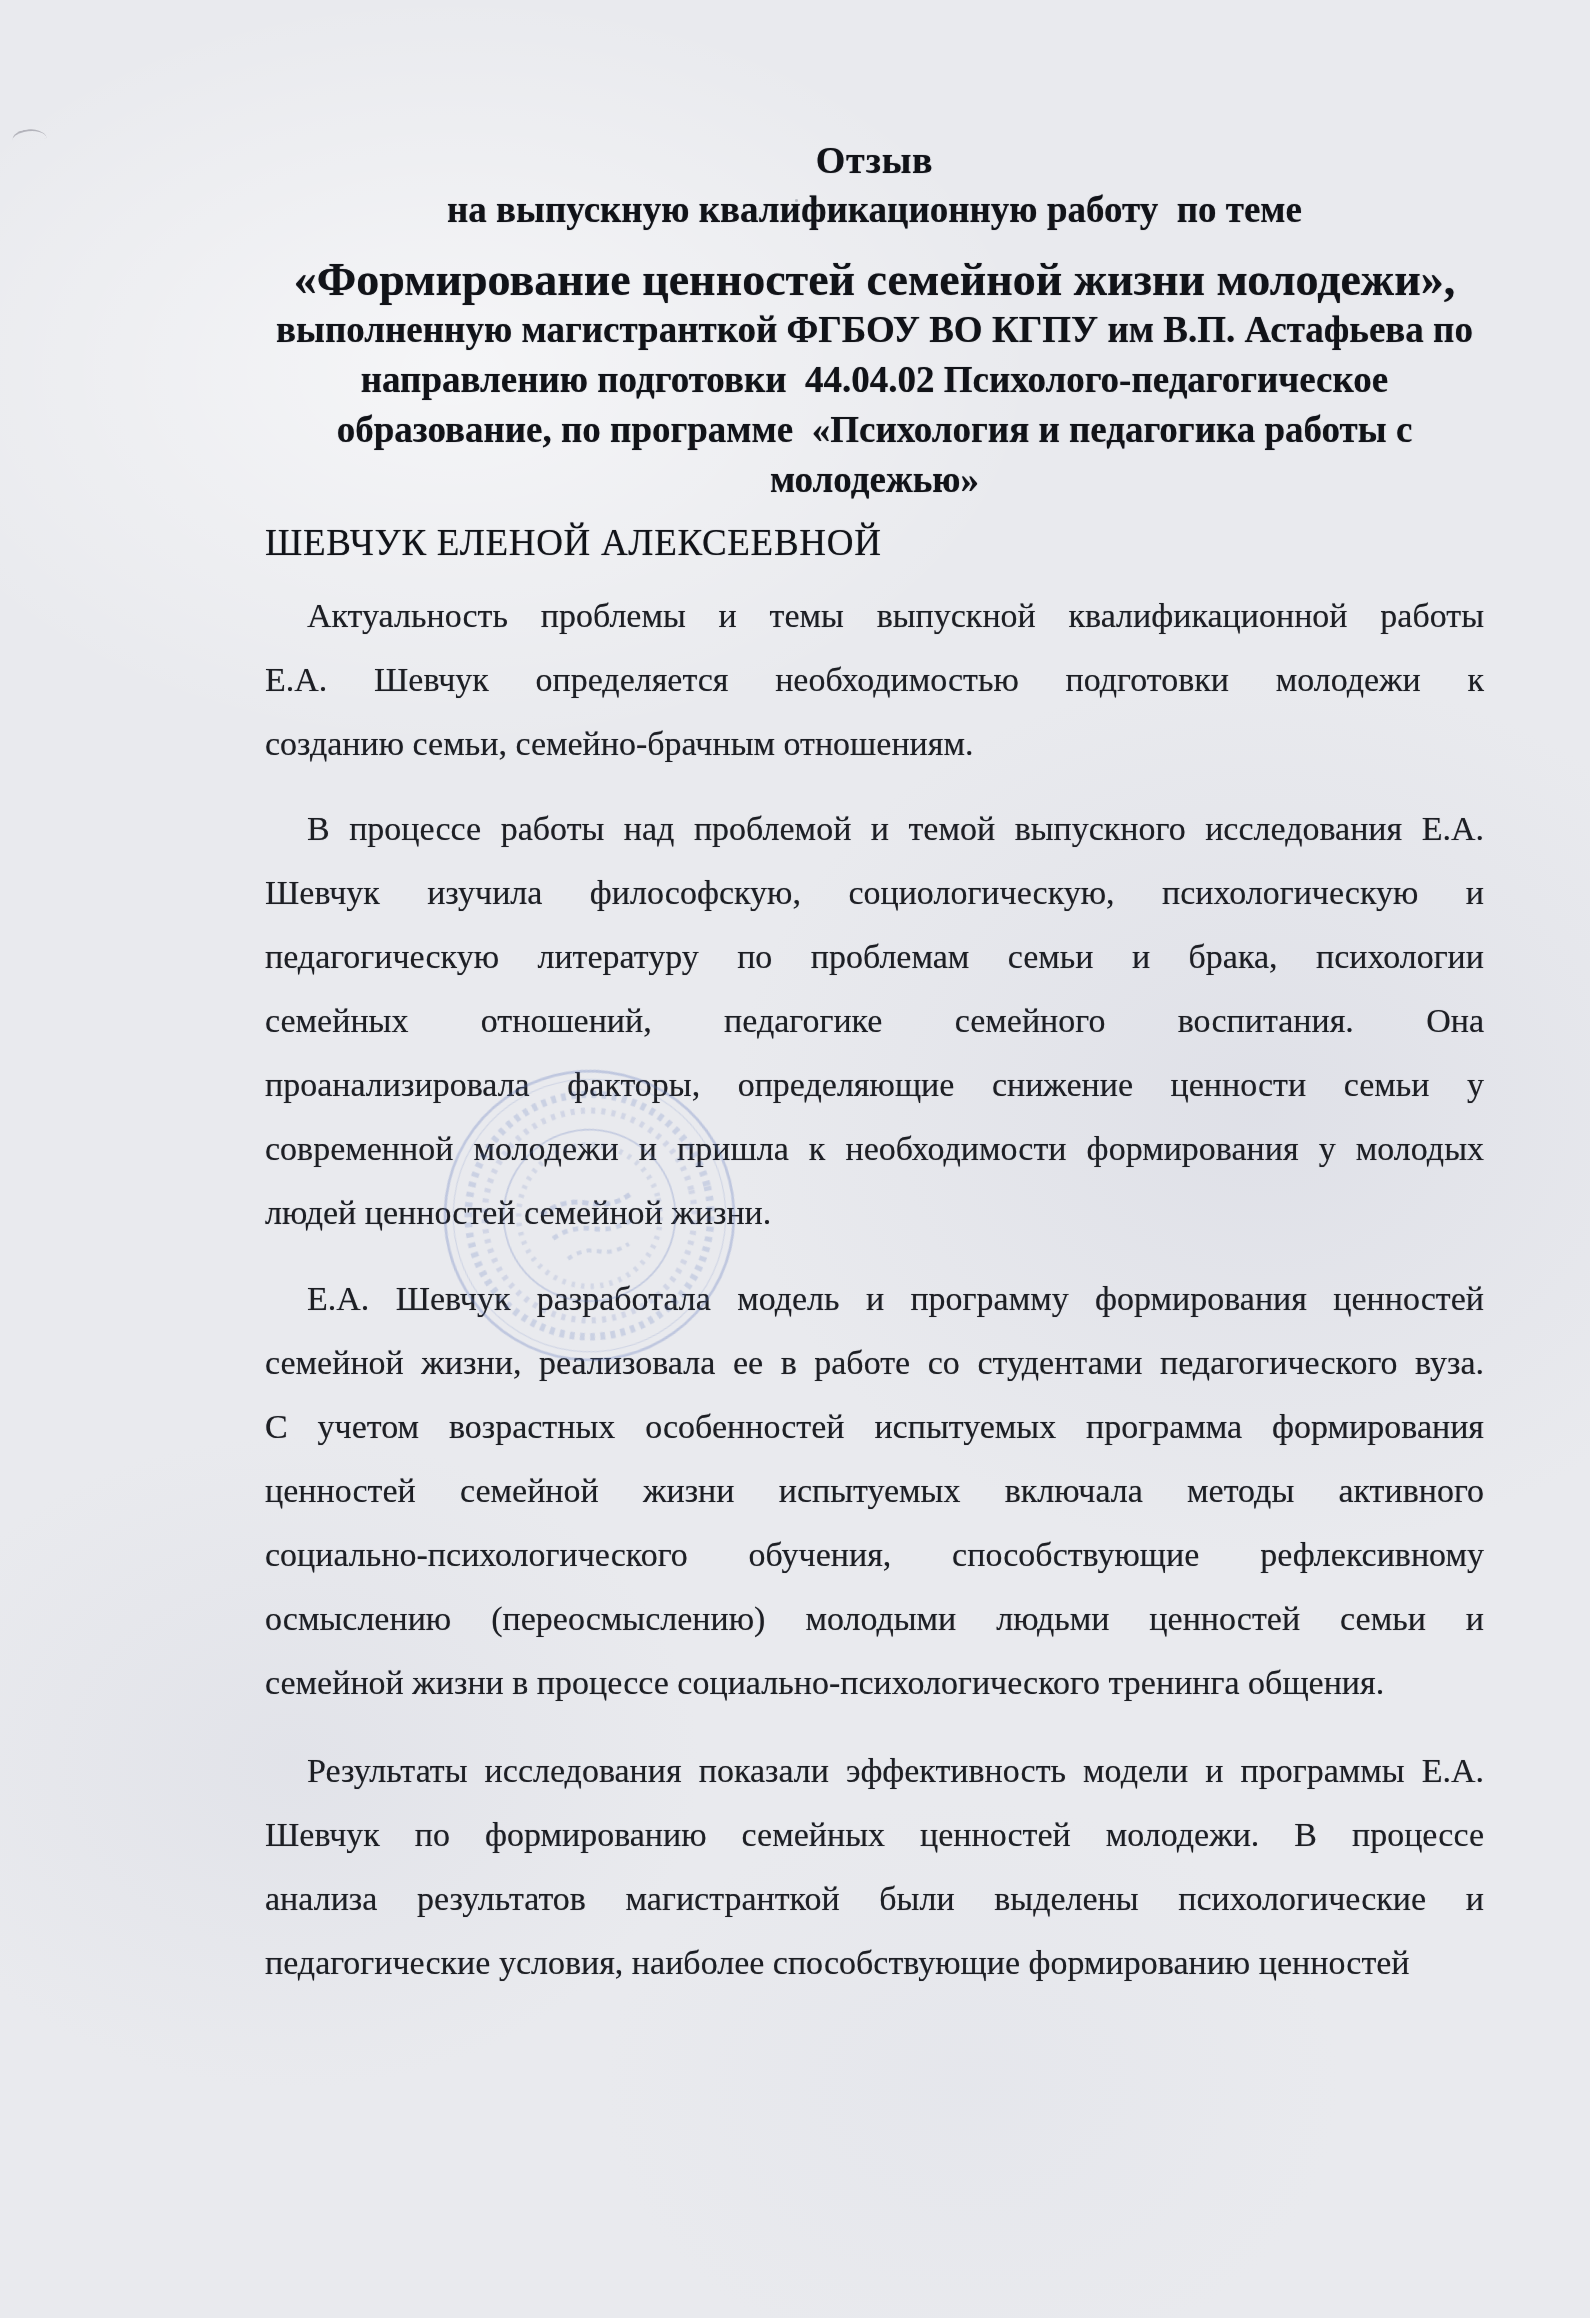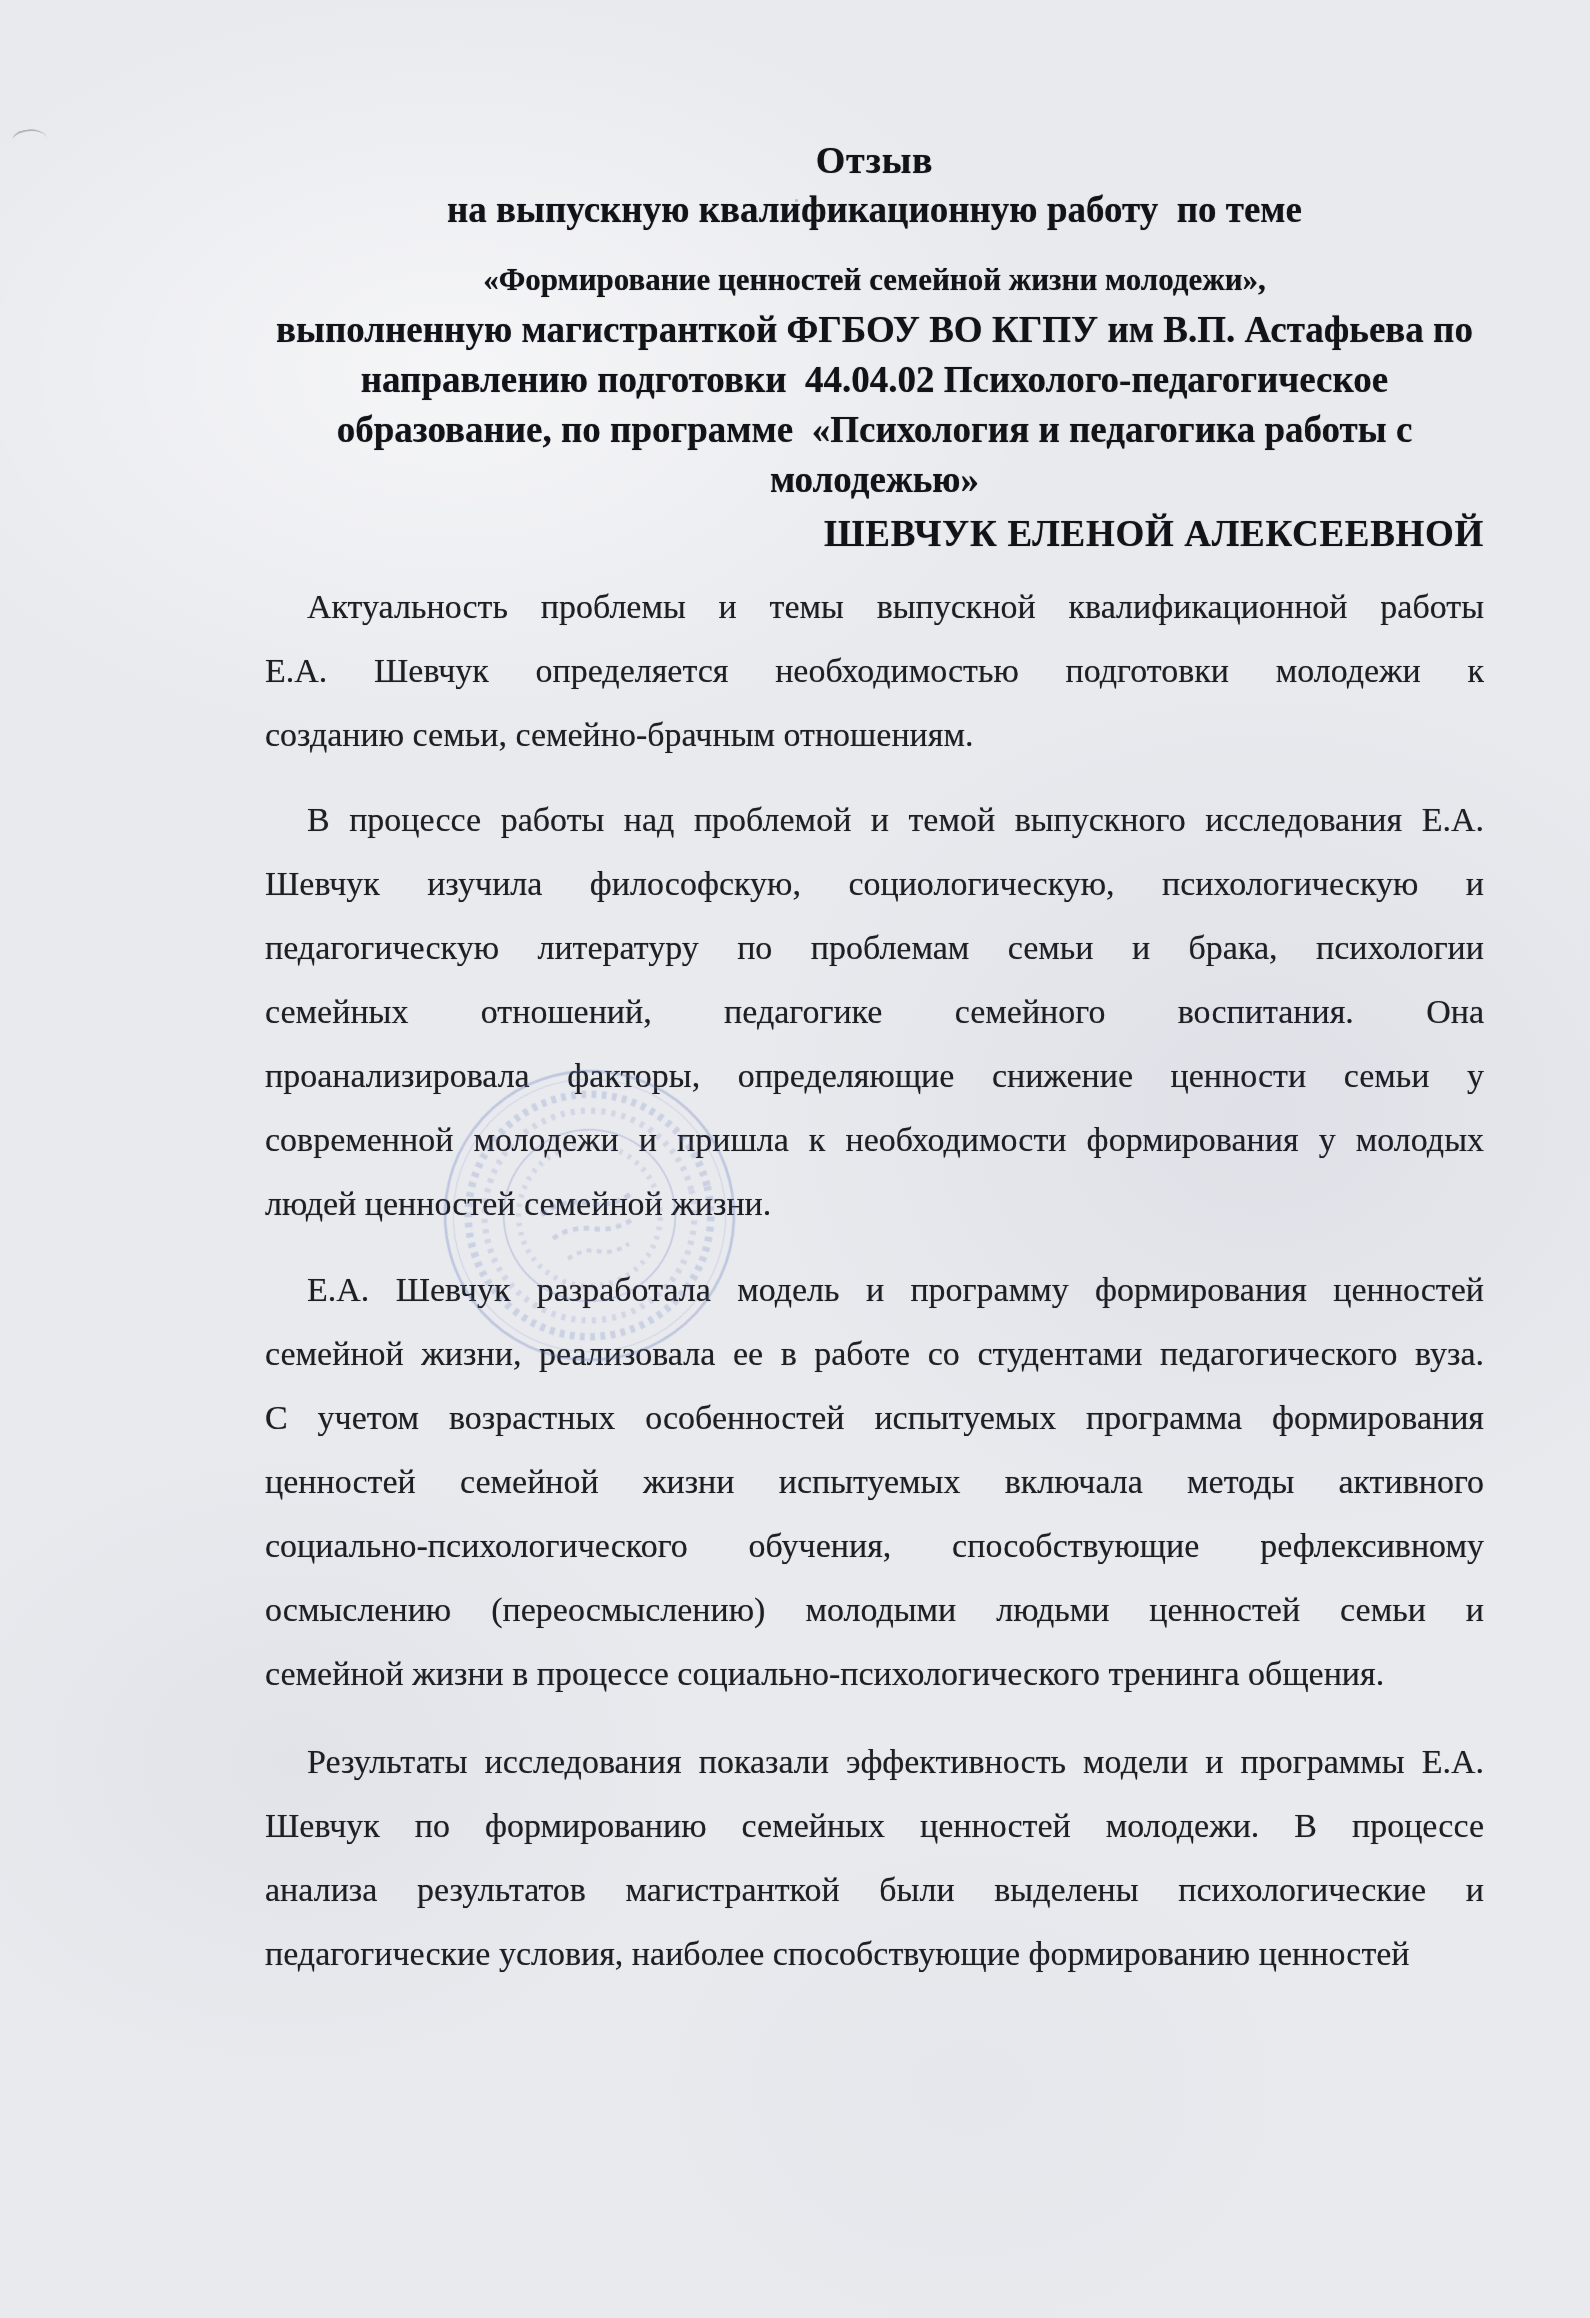--- a/index.html
+++ b/index.html
@@ -49,27 +49,27 @@
     font-weight:bold;
     color:#111318;
     text-shadow:0 0 1px rgba(30,32,45,.6);
   }
   .h-line{
     font-size:37px;
     line-height:50px;
     text-align:center;
     white-space:pre-wrap;
   }
-  .h-line.big{font-size:31px;}
+  .h-line.big{font-size:46px;}
   .doc-author{
-    margin-top:3px;
+    margin-top:12px;
     font-size:37px;
-    font-weight:bold;
+    font-weight:normal;
     line-height:52px;
-    text-align:right;
+    text-align:left;
     letter-spacing:0.7px;
     color:#111318;
     text-shadow:0 0 1px rgba(30,32,45,.6);
   }
   .para{display:block;}
   .para.p1{margin-top:15px;}
   .para.p2{margin-top:20.4px;}
   .para.p3{margin-top:22px;}
   .para.p4{margin-top:24.5px;}
   .line{

